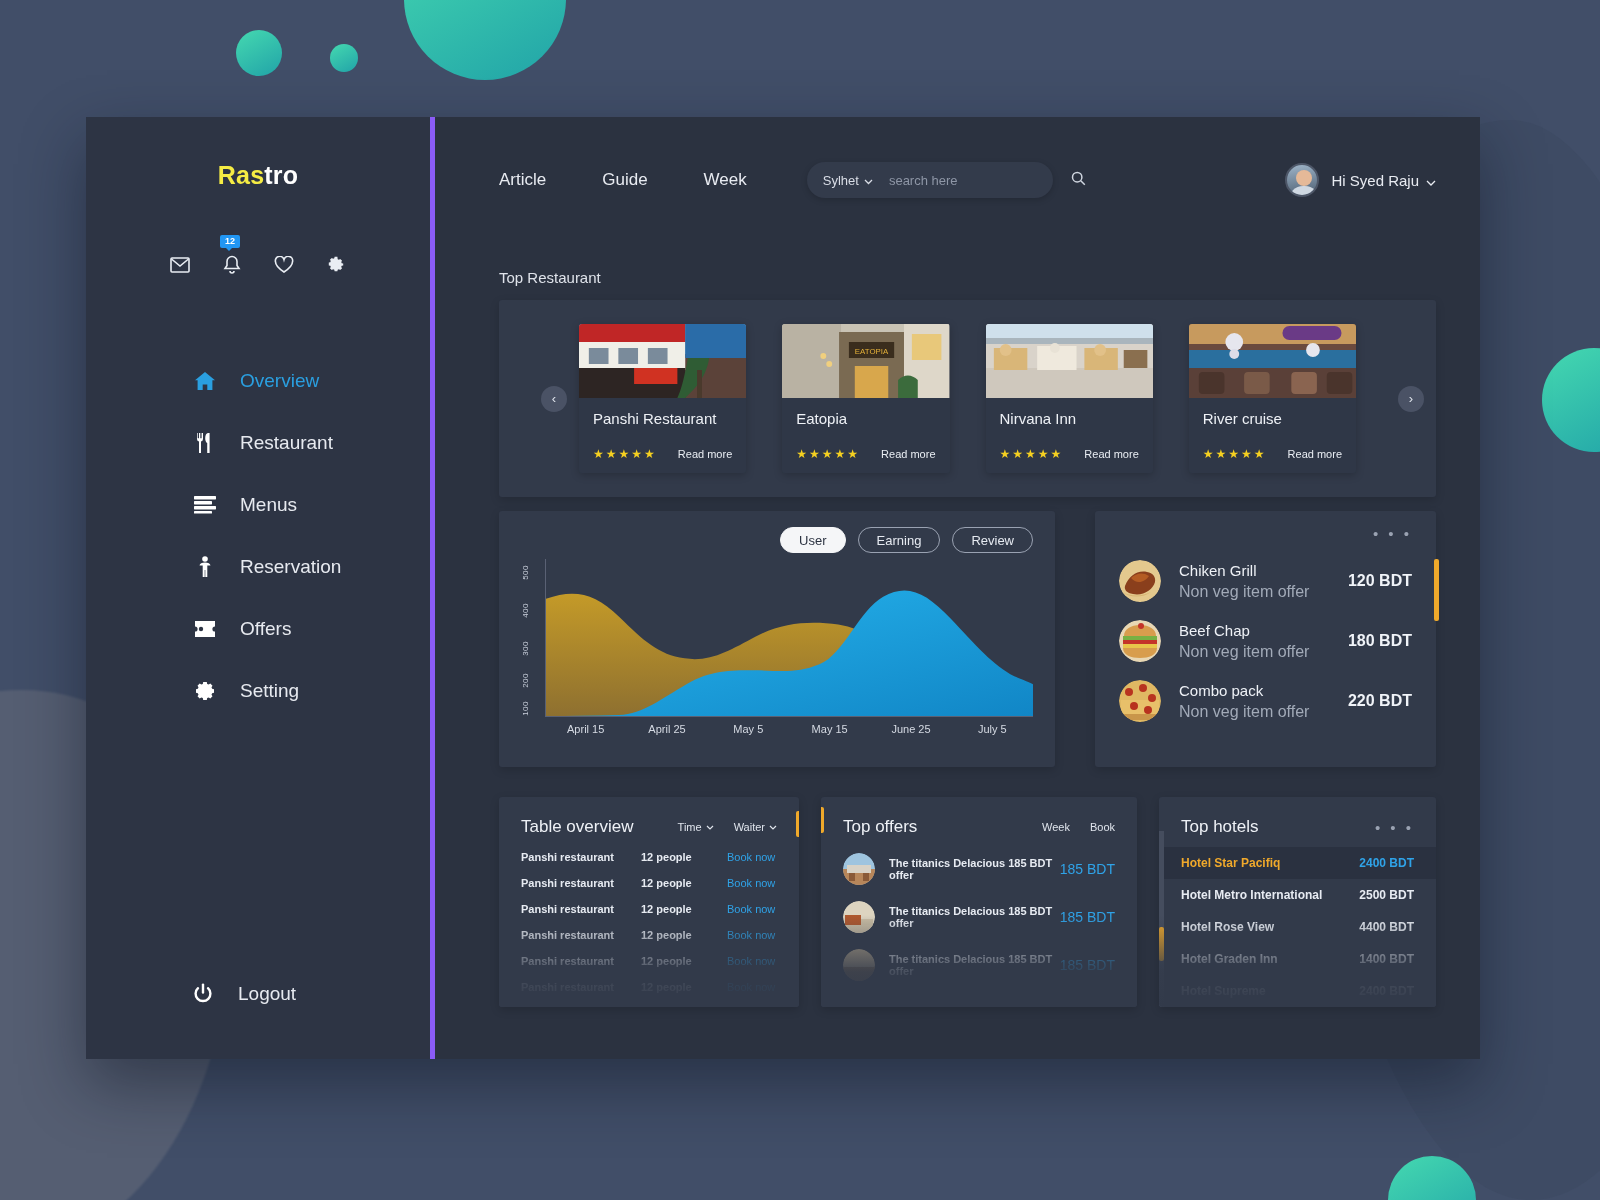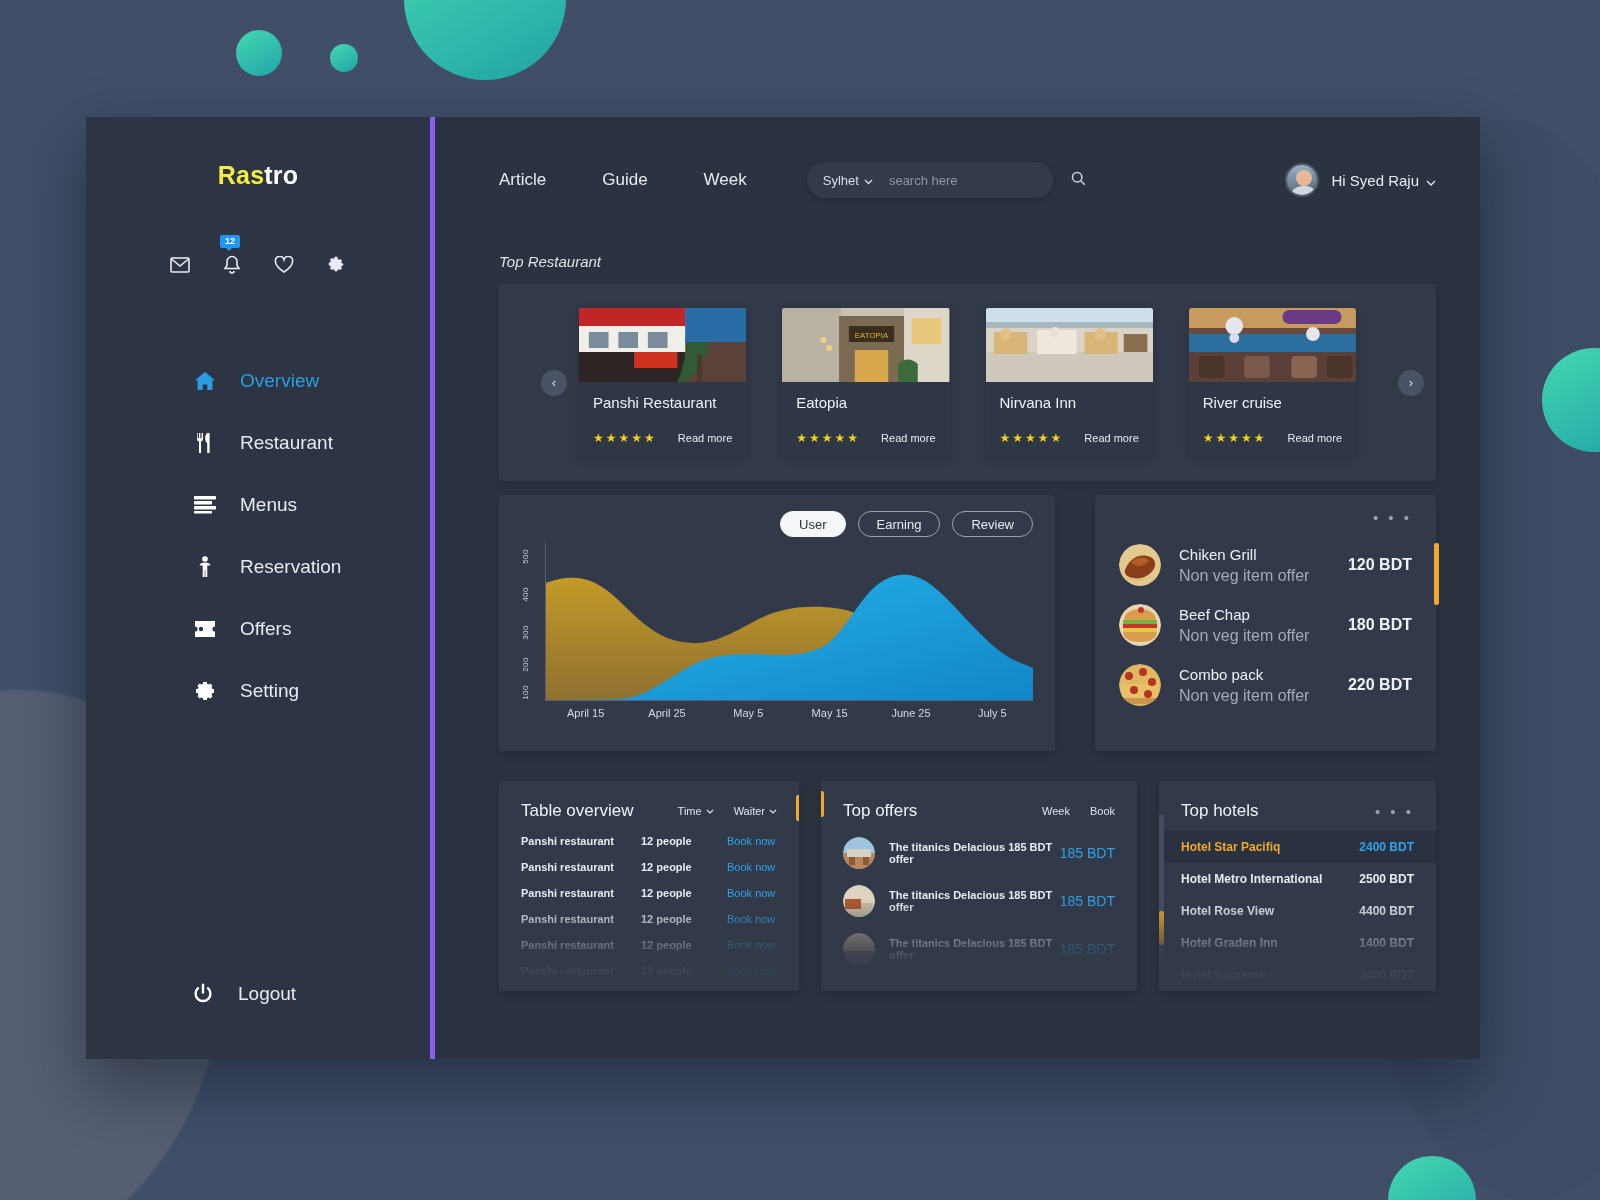--- a/index.html
+++ b/index.html
@@ -139,21 +139,21 @@
     width: 34px; height: 34px; border-radius: 50%;
     background: linear-gradient(170deg,#9fb5c9 0%,#4d5f72 100%);
     border: 2px solid #4d5667; position: relative; overflow: hidden;
   }
   .avatar::before { content:""; position:absolute; left:9px; top:5px; width:16px; height:16px;
     border-radius:50%; background:#e5b998; }
   .avatar::after { content:""; position:absolute; left:2px; top:21px; width:30px; height:18px;
     border-radius:14px 14px 0 0; background:#cfd8e2; }
   .user-name { color: #e8ebf1; font-size: 15px; display: flex; align-items: center; gap: 7px; }
 
-  .section-label { color: #dfe3ea; font-size: 15px; margin: 52px 0 14px; font-style: italic; }
+  .section-label { color: #dfe3ea; font-size: 15px; margin: 68px 0 14px; }
 
   
   .carousel-wrap { position: relative; }
   .carousel {
     background: #323a4a; border-radius: 3px;
     padding: 24px 80px; display: flex; gap: 36px;
     box-shadow: 0 3px 10px rgba(0,0,0,.16);
   }
   .rcard {
     flex: 1; background: #2f3747; border-radius: 3px;

